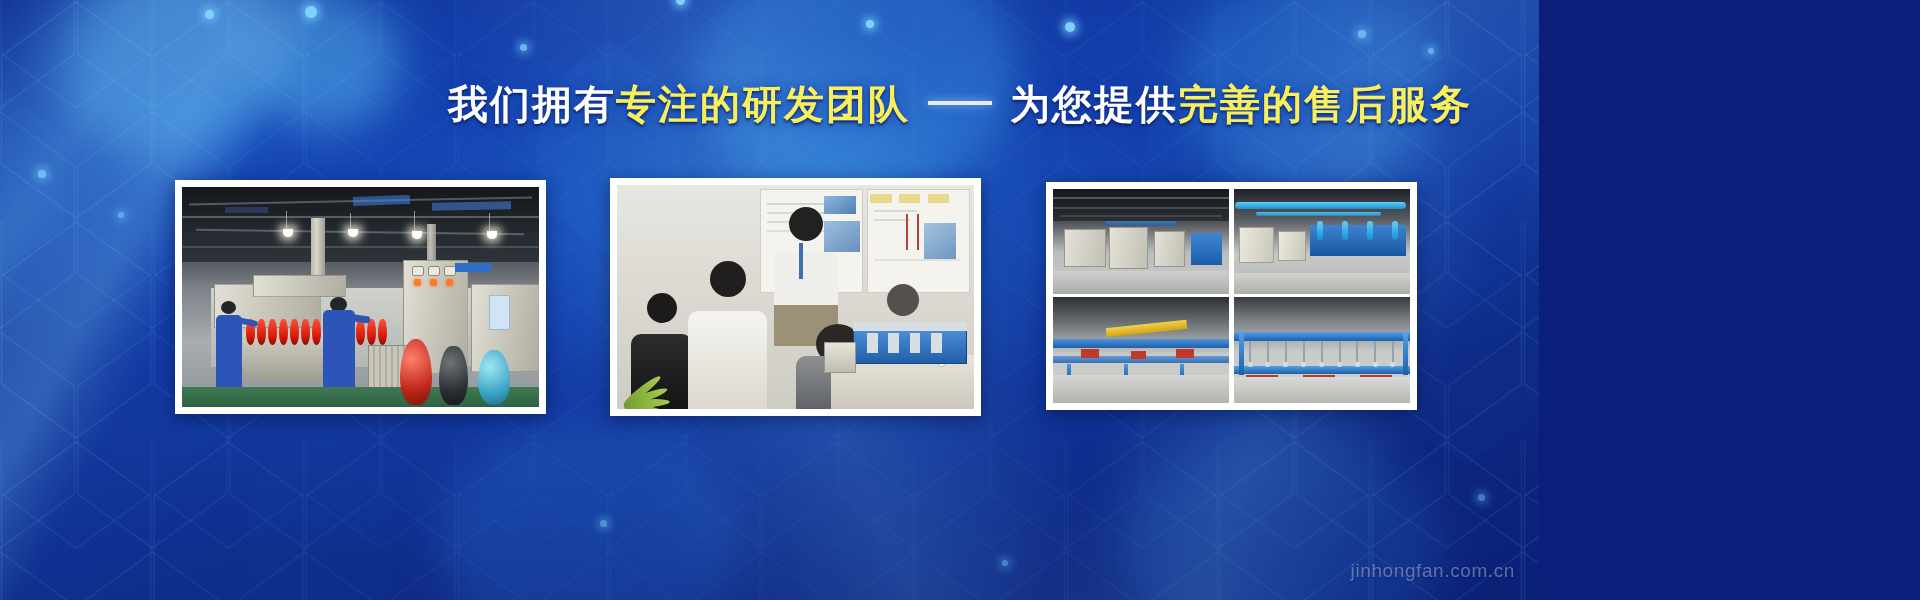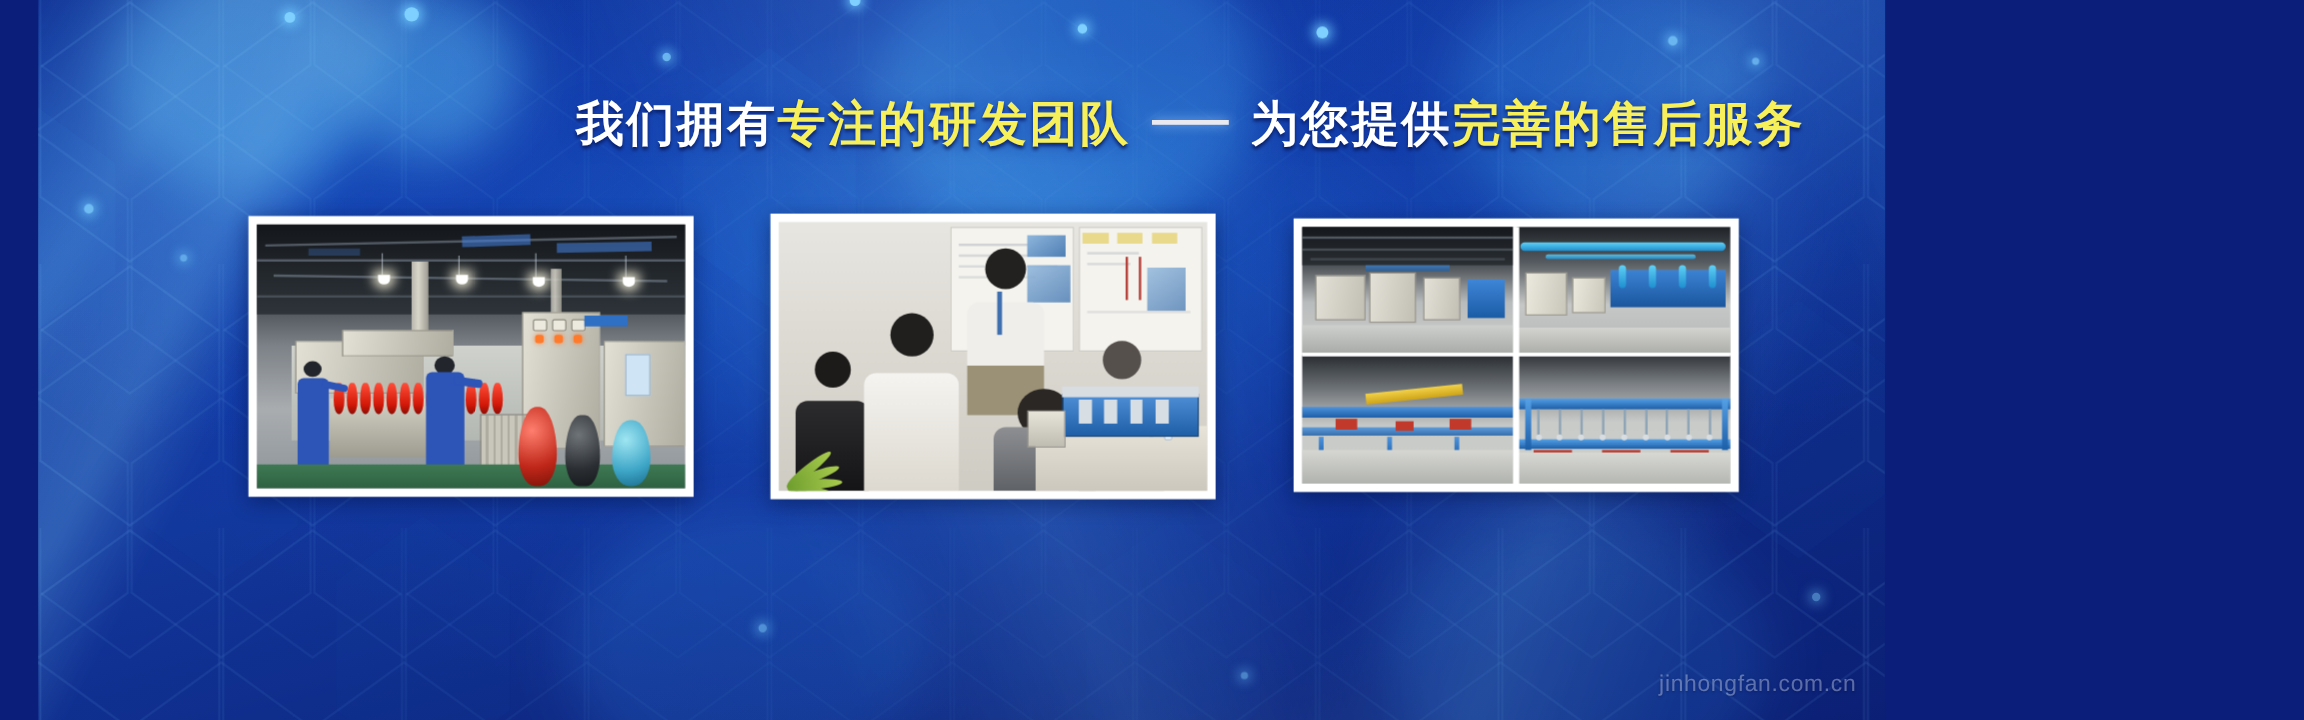--- a/index.html
+++ b/index.html
@@ -8,21 +8,20 @@
     font-family:"Liberation Sans", sans-serif;
     background:#0a1e7a;
   }
   #stage {
     position:relative; width:1539px; height:600px; overflow:hidden;
     background:
       radial-gradient(ellipse 70% 90% at 50% 38%, rgba(40,130,235,0.55) 0%, rgba(20,70,190,0.30) 38%, rgba(8,30,120,0.0) 72%),
       radial-gradient(ellipse 45% 60% at 14% 20%, rgba(30,110,225,0.35) 0%, rgba(10,40,140,0.0) 70%),
       radial-gradient(ellipse 40% 55% at 88% 22%, rgba(25,95,210,0.30) 0%, rgba(10,40,140,0.0) 70%),
       linear-gradient(165deg, #0d2a8c 0%, #11369f 22%, #12379c 45%, #0e2a86 70%, #0b2075 100%);
-    margin-left: 32px;
   }
   
   .hexlayer { position:absolute; inset:0; }
   .hexlayer svg { display:block; width:100%; height:100%; }
   .hex-a { opacity:.50; }
   .hex-b { opacity:.30; }
   
   .rays { position:absolute; inset:0; mix-blend-mode:screen; opacity:.70; }
   .ray {
     position:absolute; background:linear-gradient(90deg, rgba(90,180,255,0) 0%, rgba(120,200,255,.42) 50%, rgba(90,180,255,0) 100%);

